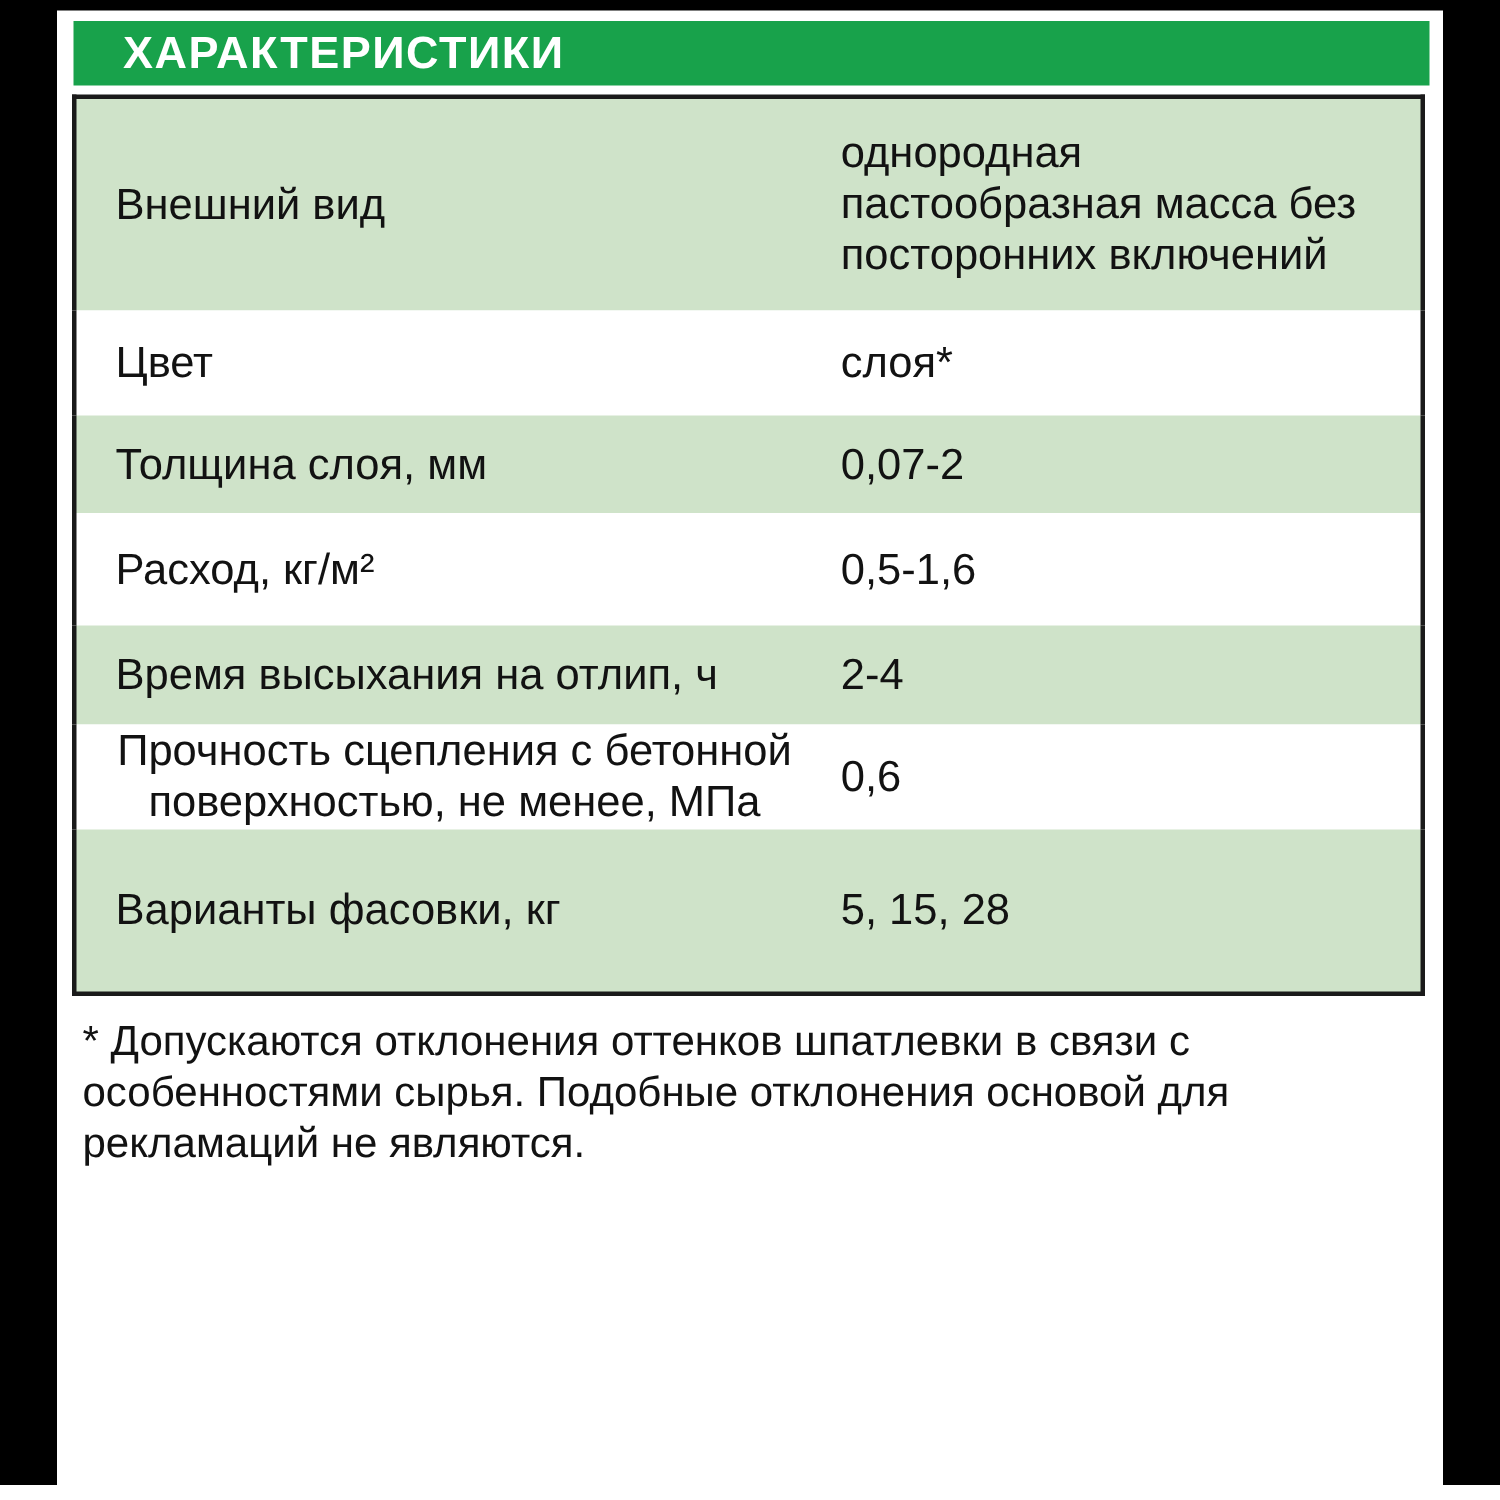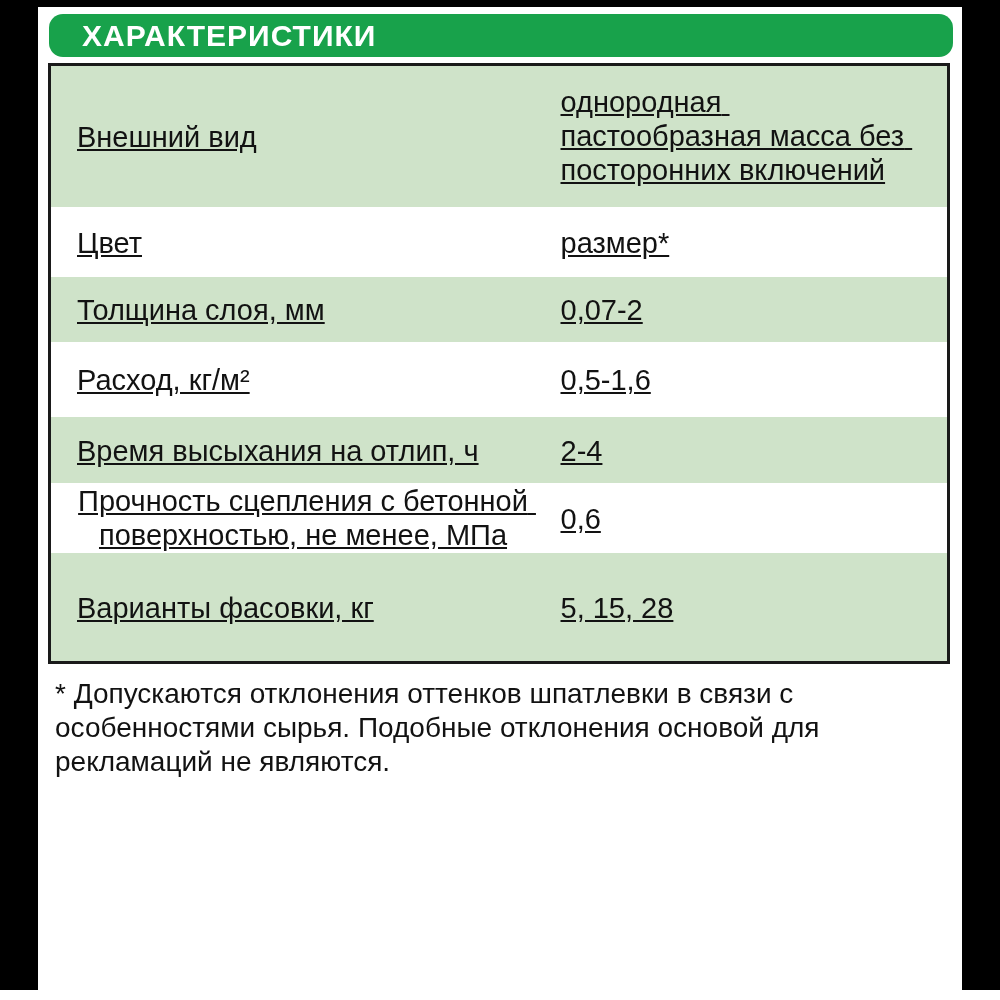--- a/index.html
+++ b/index.html
@@ -37,21 +37,20 @@
     left: 38px; top: 7px;
     width: 924px;
   }
   
   .header-bar {
     margin: 7px 9px 0 11px;
     height: 43px;
     background: #18a24b;
     display: flex;
     align-items: center;
-    border-radius: 14px;
   }
   .header-title {
     color: #ffffff;
     font-weight: 700;
     font-size: 30px;
     letter-spacing: 1px;
     padding-left: 33px;
   }
   
   table.spec-table {
@@ -84,21 +83,20 @@
     padding-left: 26px;
   }
   td.value-cell {
     box-sizing: border-box;
     padding-right: 8px;
   }
   td .t {
     display: inline-block;
     white-space: pre-wrap;
     vertical-align: middle;
-    text-decoration: underline;
   }
   td.label-cell .t { max-width: 452px; text-align: center; }
   td.value-cell .t { max-width: 370px; }
   
   .footnote {
     margin: 13px 0 0 17px;
     width: 888px;
     font-size: 28px;
     line-height: 34px;
     white-space: pre-wrap;
@@ -119,21 +117,21 @@
     </div>
 
     <table class="spec-table">
       <tbody>
         <tr>
           <td class="label-cell"><span class="t">Внешний вид</span></td>
           <td class="value-cell"><span class="t">однородная пастообразная масса без посторонних включений</span></td>
         </tr>
         <tr>
           <td class="label-cell"><span class="t">Цвет</span></td>
-          <td class="value-cell"><span class="t">размер*</span></td>
+          <td class="value-cell"><span class="t">слоя*</span></td>
         </tr>
         <tr>
           <td class="label-cell"><span class="t">Толщина слоя, мм</span></td>
           <td class="value-cell"><span class="t">0,07-2</span></td>
         </tr>
         <tr>
           <td class="label-cell"><span class="t">Расход, кг/м²</span></td>
           <td class="value-cell"><span class="t">0,5-1,6</span></td>
         </tr>
         <tr>

